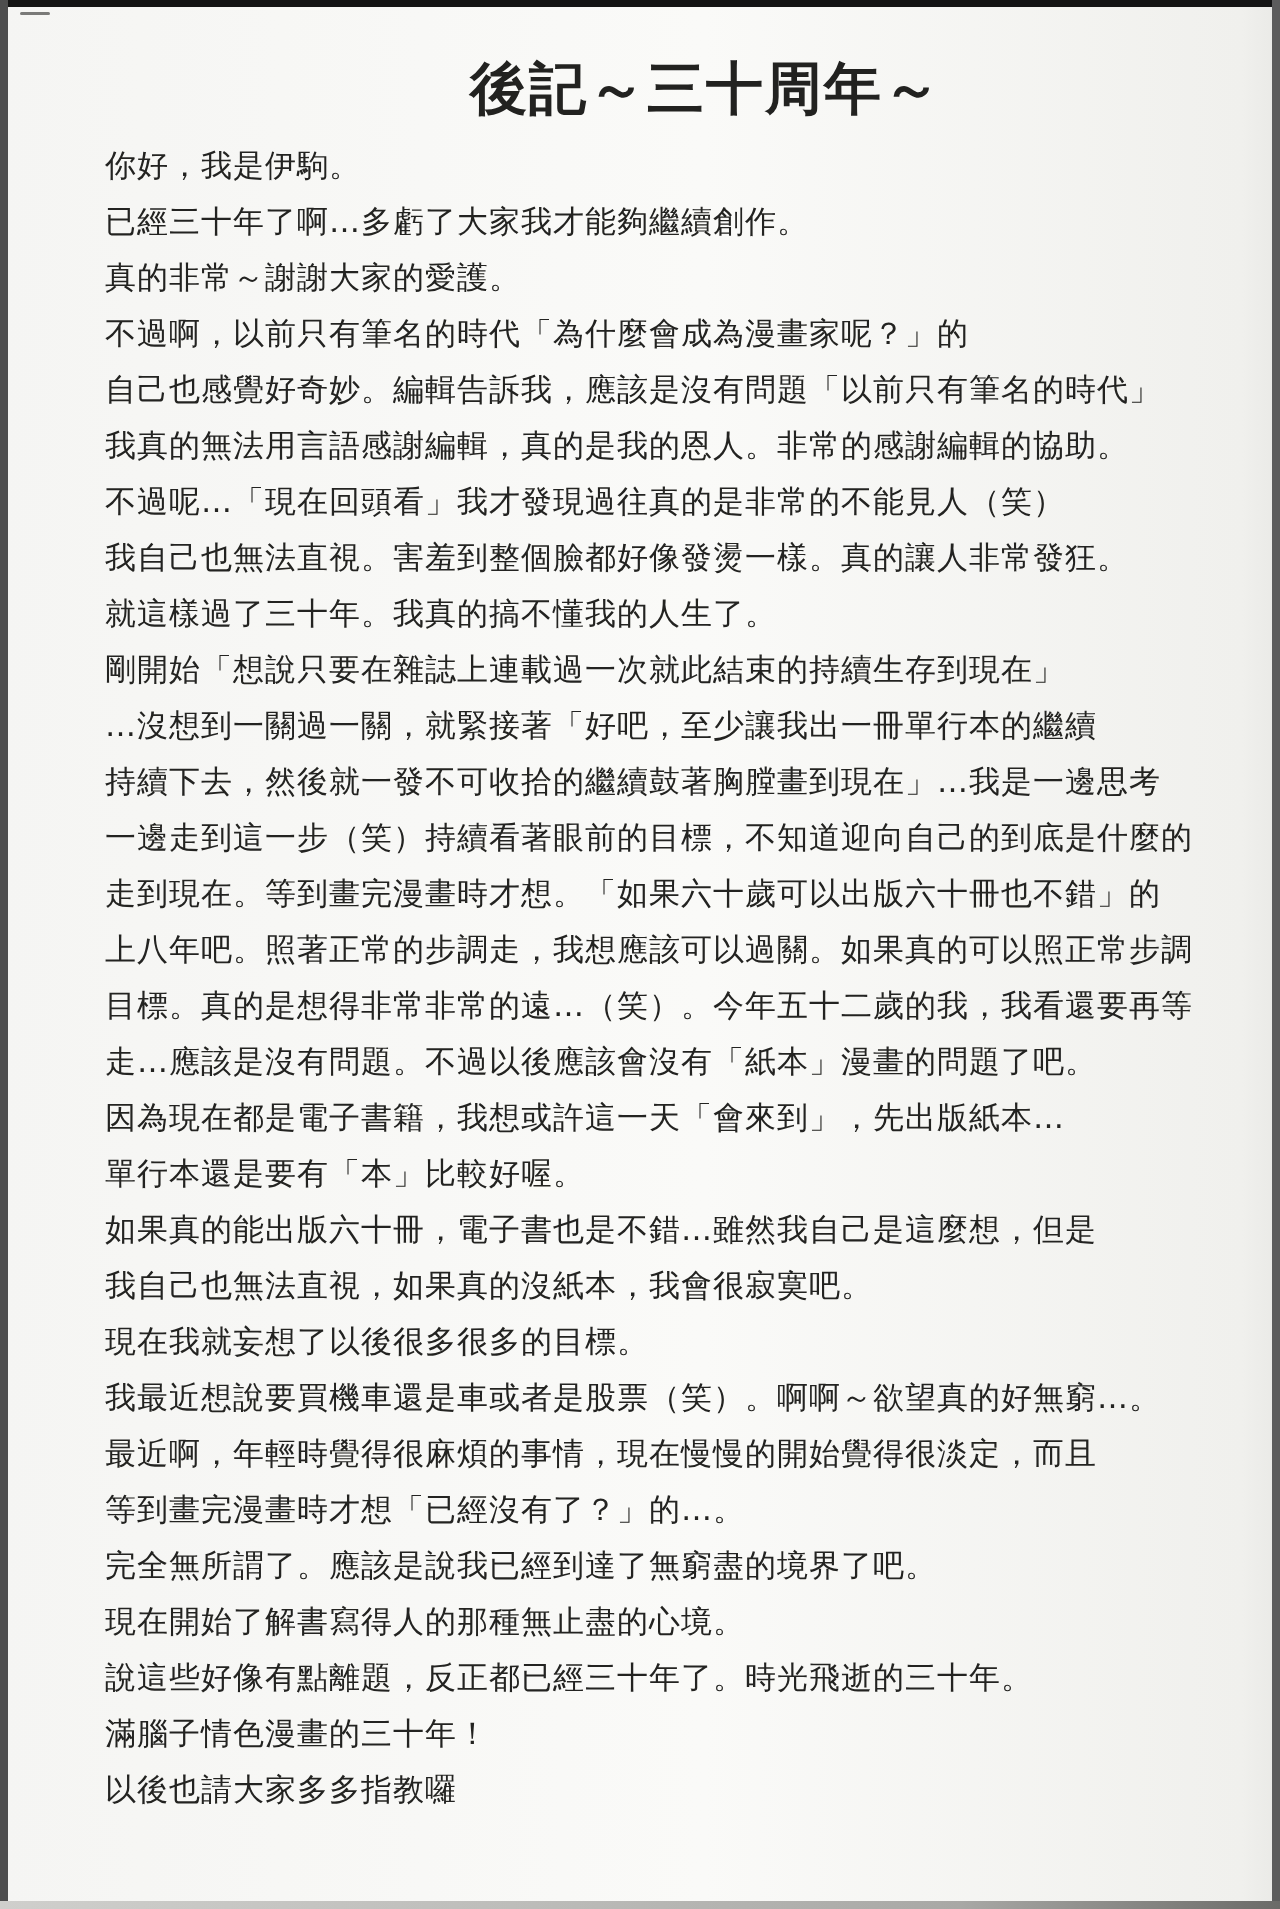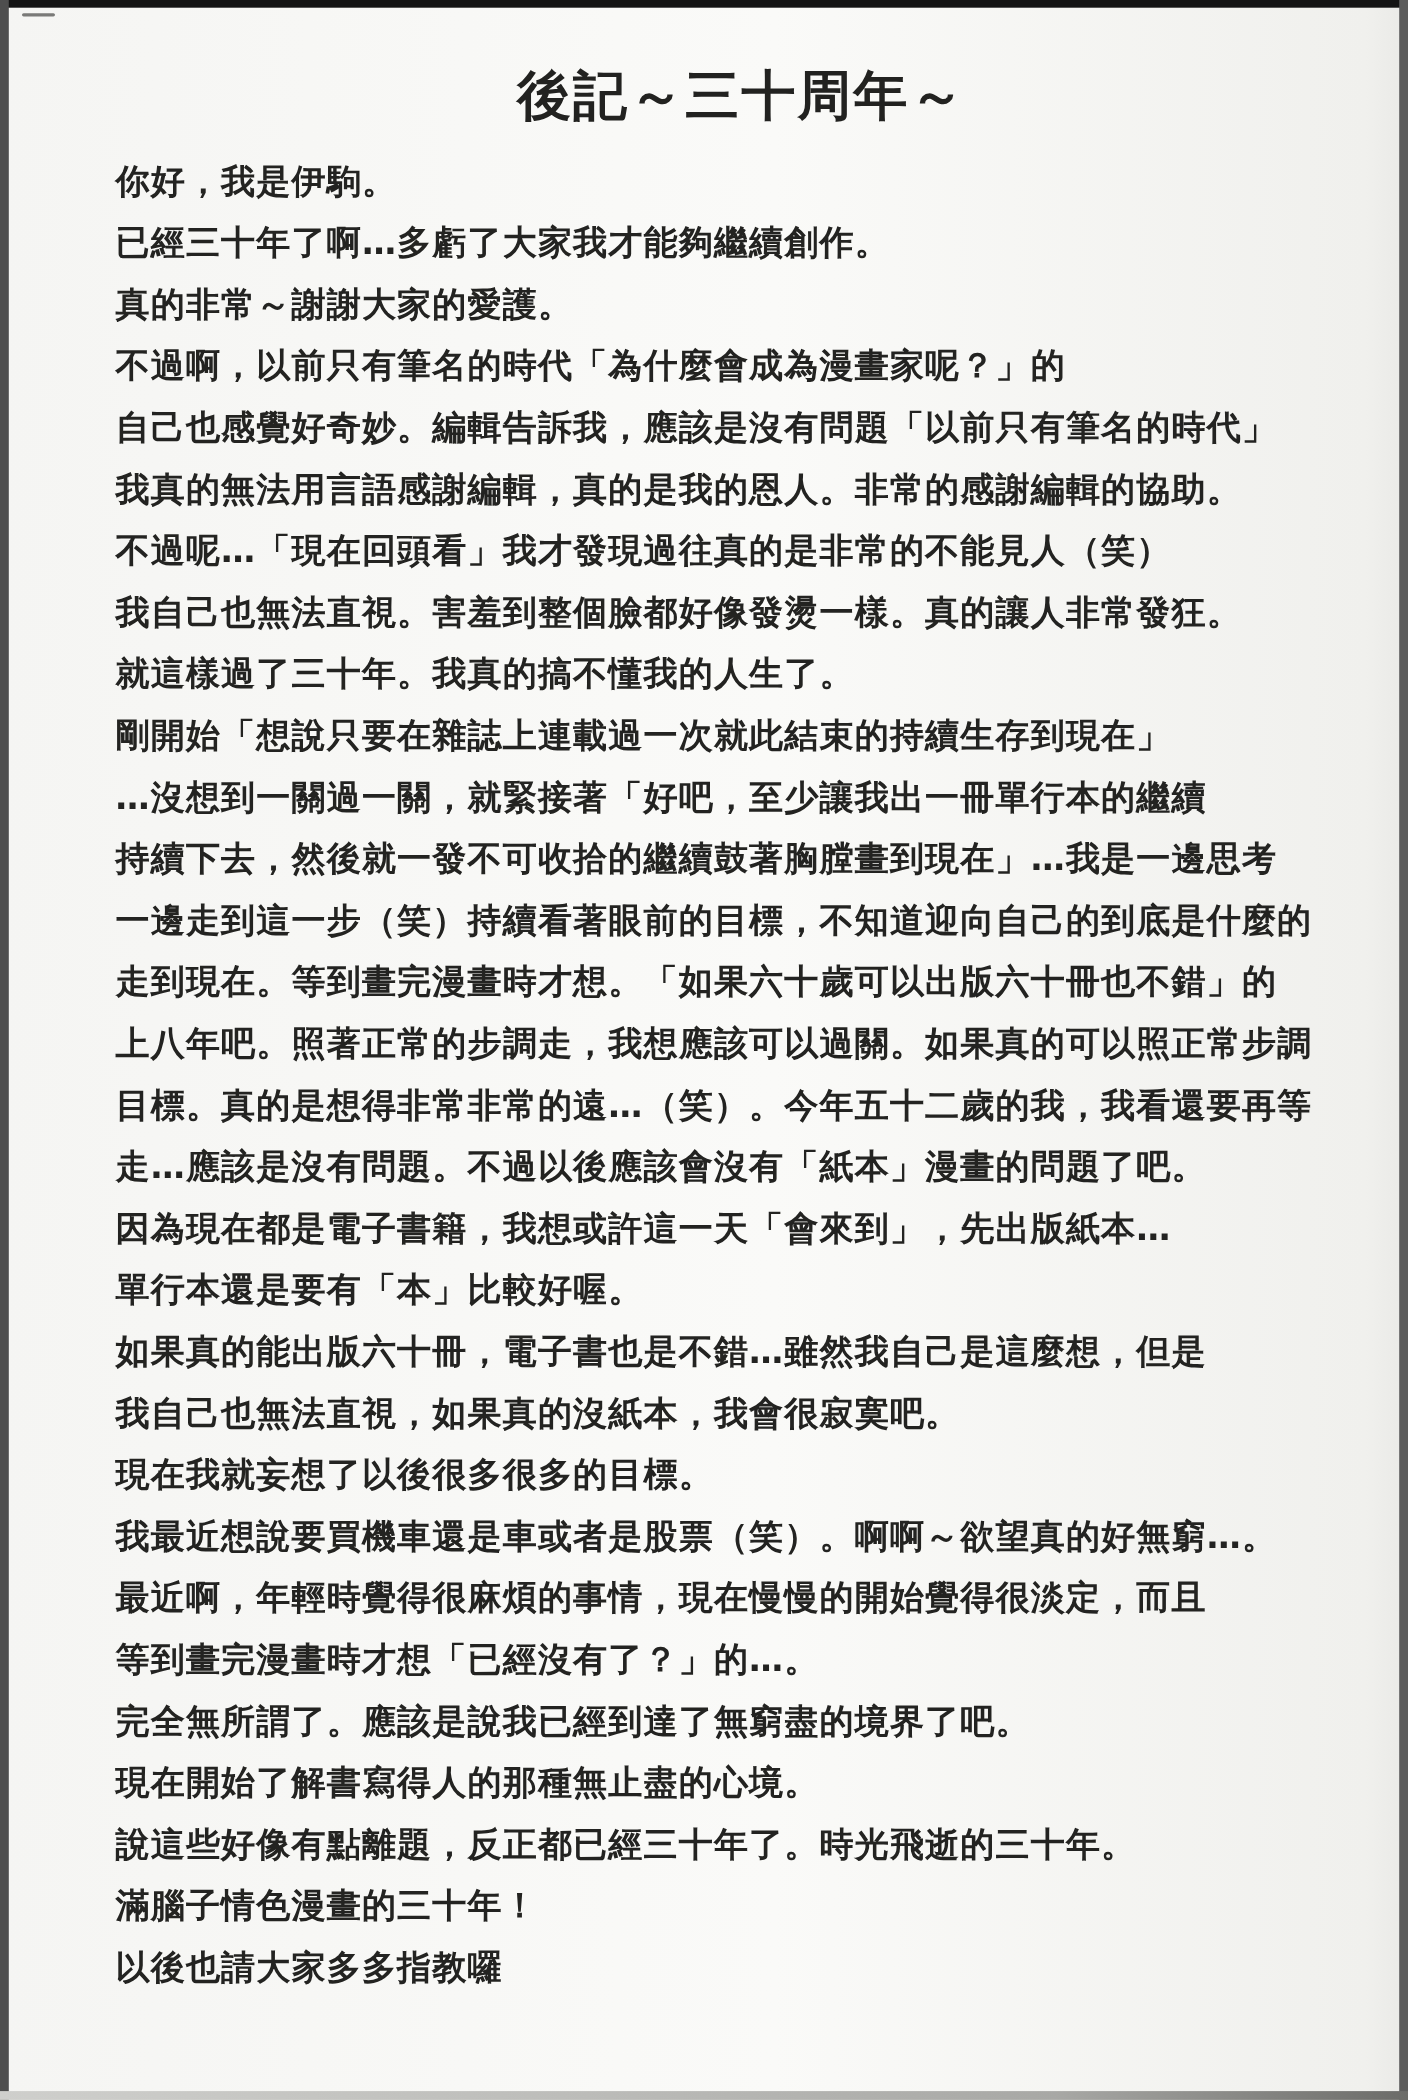--- a/index.html
+++ b/index.html
@@ -32,38 +32,38 @@
     z-index: 6;
   }
   .content {
     position: absolute;
     top: 0; left: 0; right: 0;
     z-index: 2;
     color: #1f1f1f;
   }
   .page-title {
     margin: 52px 0 0 470px;
-    font-size: 49px;
+    font-size: 57px;
     line-height: 72px;
     font-weight: 700;
     letter-spacing: 2px;
     color: #222220;
     white-space: nowrap;
   }
   .afterword {
     margin-top: 13px;
     padding-left: 105px;
     padding-right: 30px;
   }
   .afterword p {
     margin: 0;
     height: 56px;
     line-height: 56px;
     font-size: 31px;
-    font-weight: 700;
+    font-weight: 400;
     letter-spacing: 1px;
     white-space: nowrap;
     color: #232321;
   }
 </style>
 </head>
 <body>
 
 <div class="scan-edge edge-top"></div>
 <div class="scan-edge edge-left"></div>

